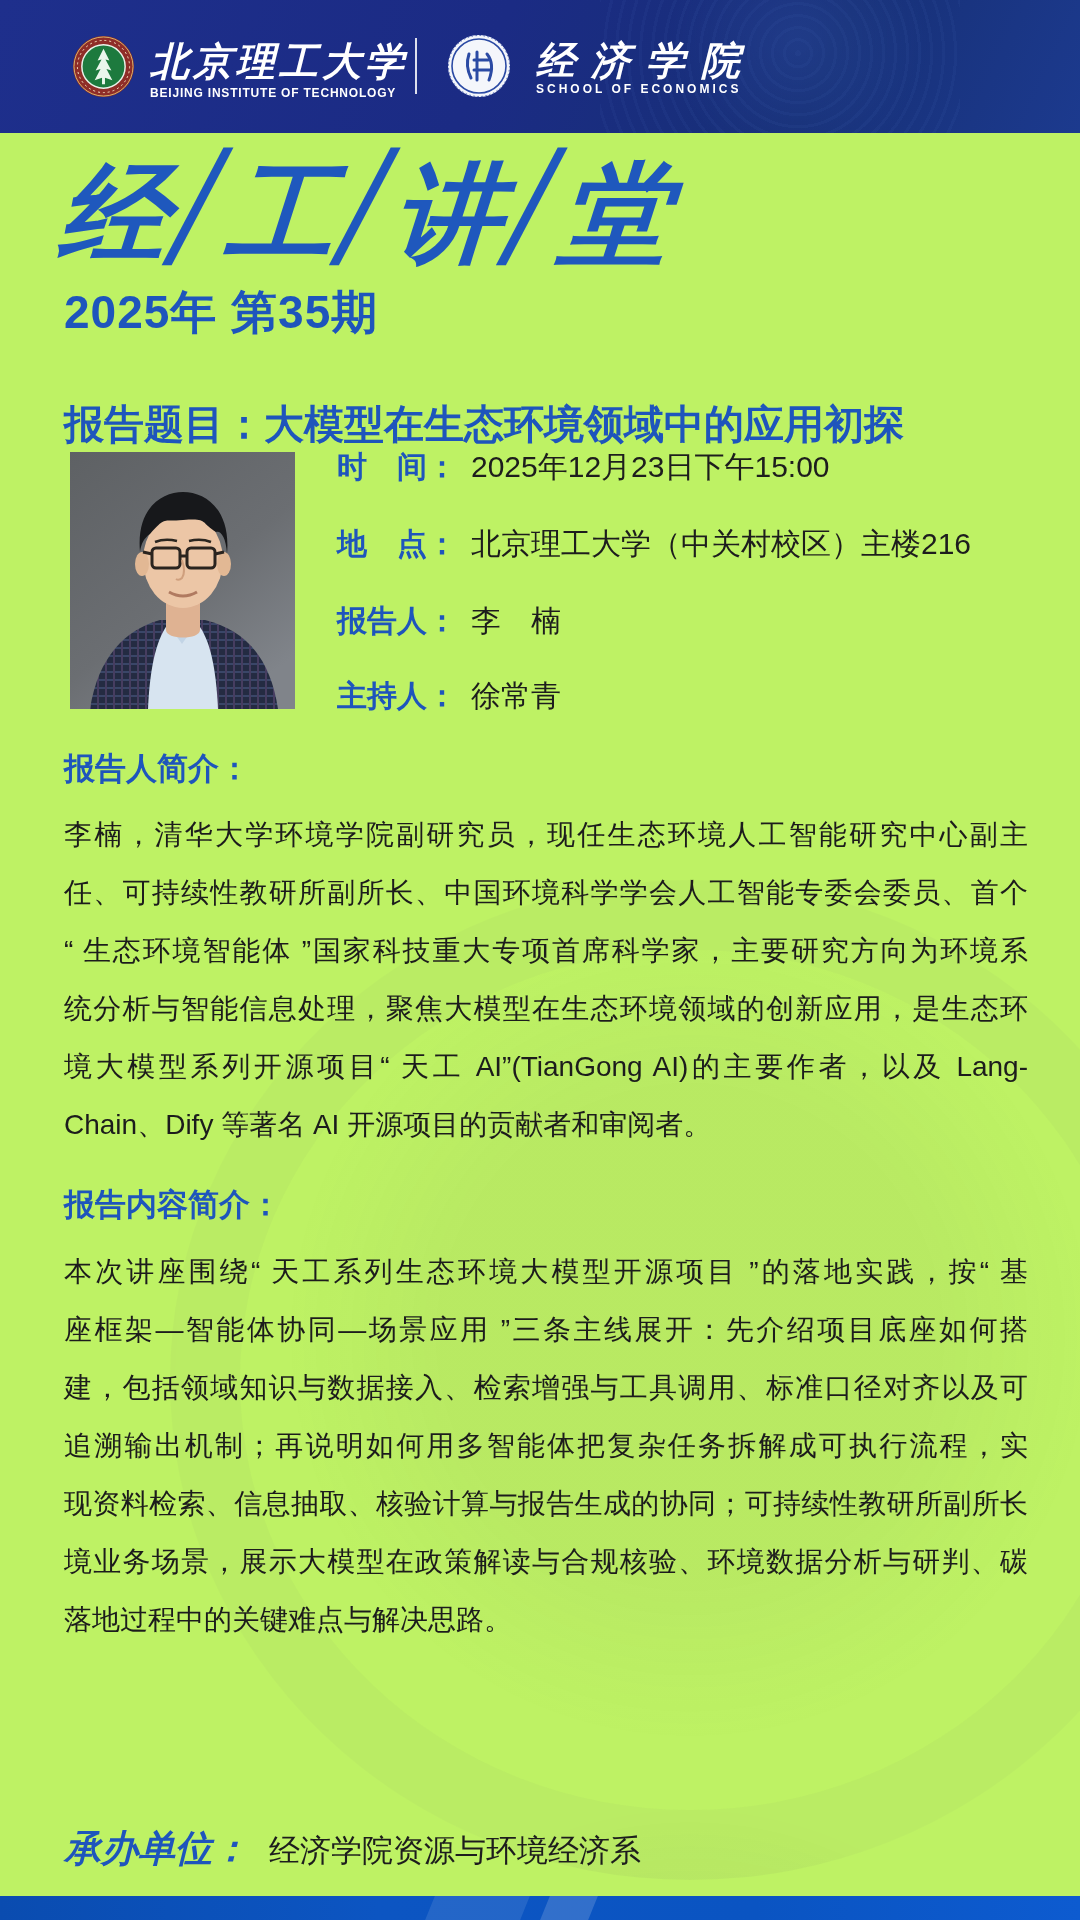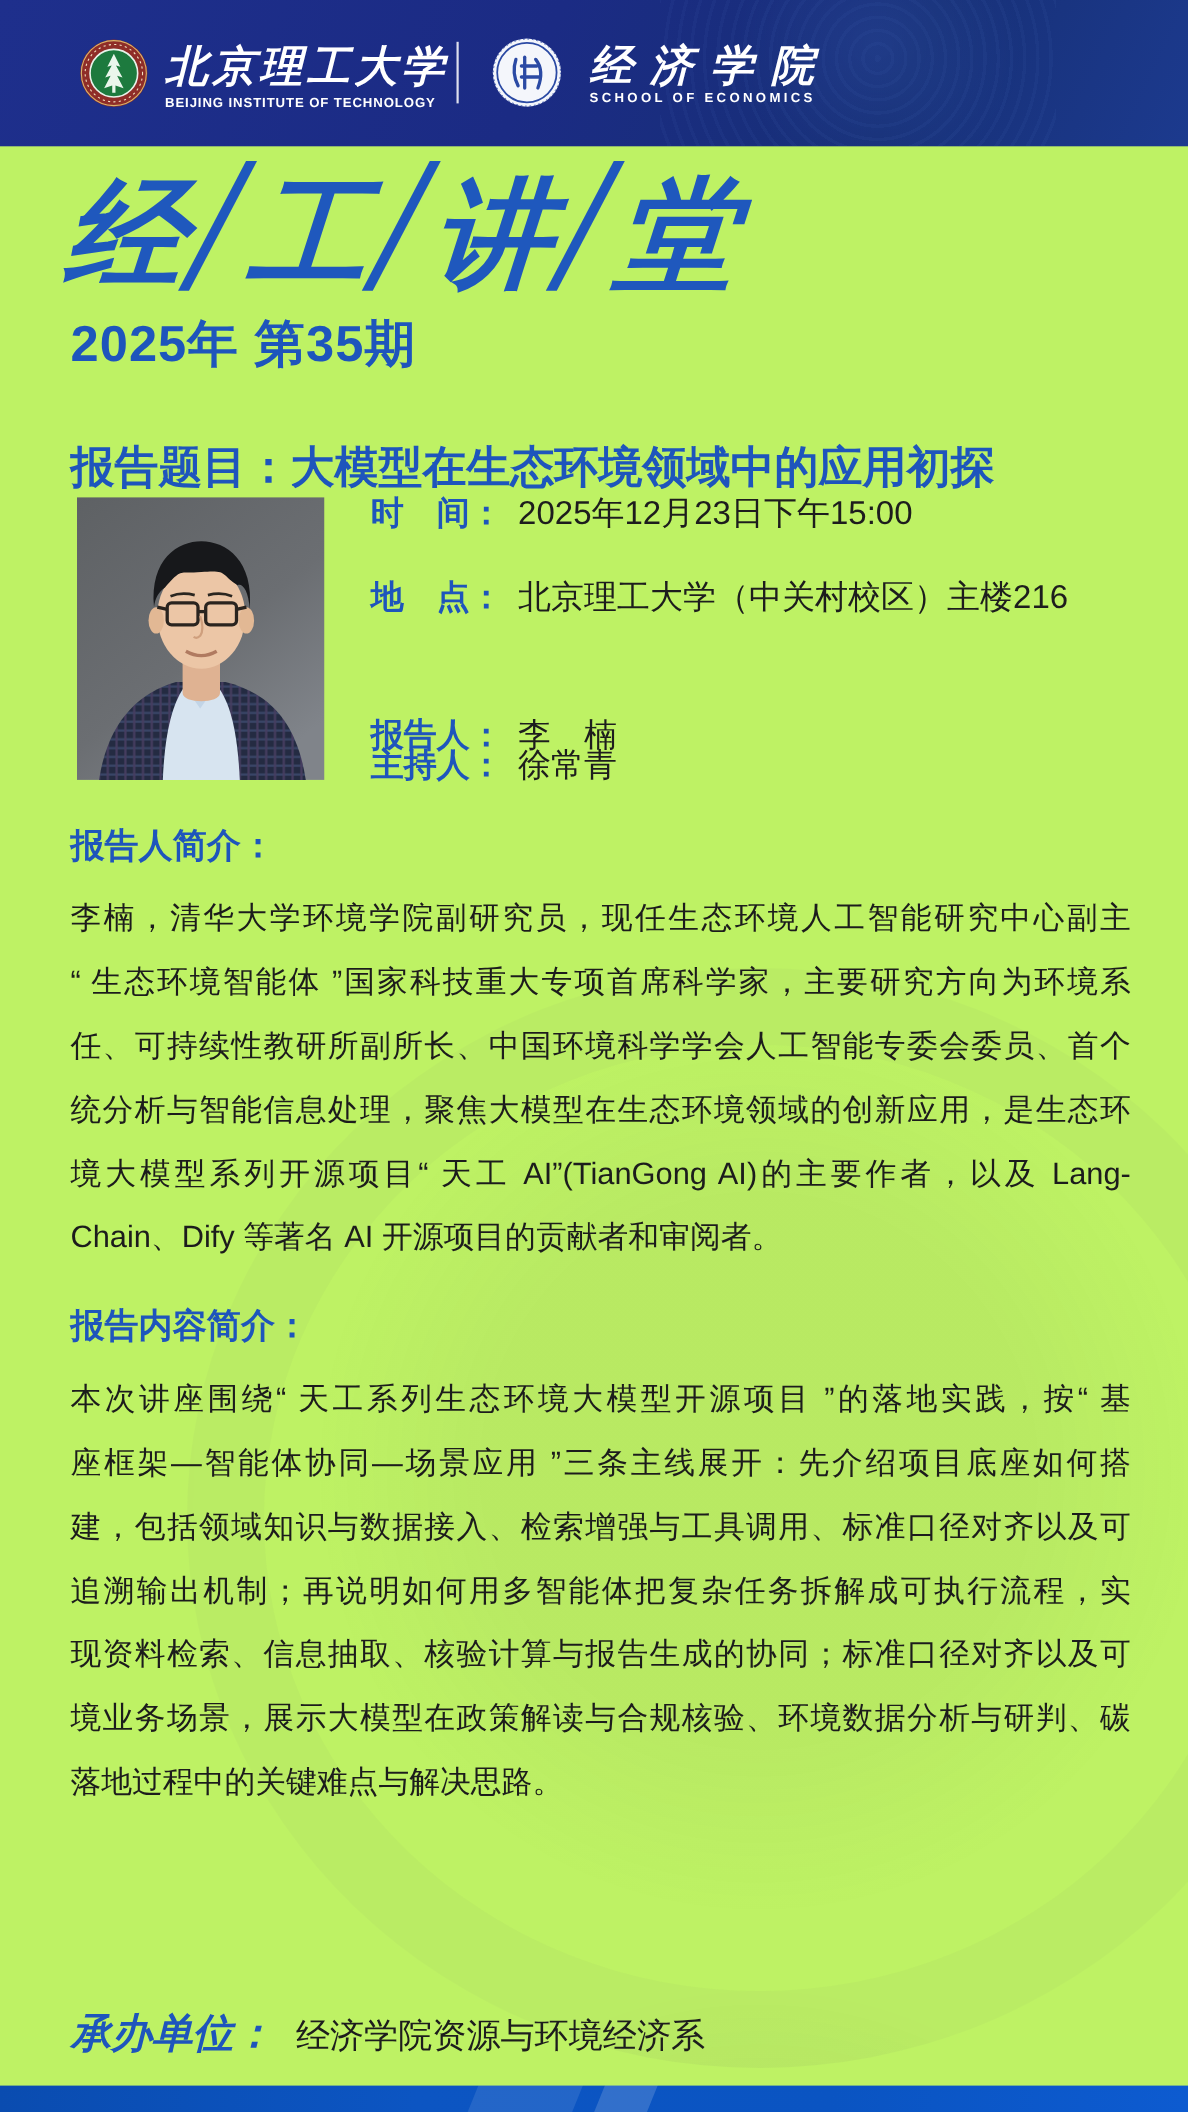--- a/index.html
+++ b/index.html
@@ -65,21 +65,21 @@
   }
 
   
   .photo{position:absolute;left:70px;top:452px;width:225px;height:257px;overflow:hidden;}
 
   
   .details{position:absolute;left:337px;top:441px;width:700px;}
   .detail-row{position:absolute;left:0;white-space:nowrap;font-size:30px;line-height:36px;}
   .detail-row:nth-child(1){top:8px;}
   .detail-row:nth-child(2){top:85px;}
-  .detail-row:nth-child(3){top:162px;margin-top:48px;}
+  .detail-row:nth-child(3){top:162px;}
   .detail-row:nth-child(4){top:237px;}
   .detail-label{color:#1e55bc;font-weight:bold;}
   .detail-value{color:#1d1d1d;margin-left:14px;}
 
   
   .section-heading{
     position:absolute;left:64px;color:#1e55bc;font-size:31px;font-weight:bold;white-space:nowrap;
   }
   .bio-heading{top:748px;}
   .abstract-heading{top:1184px;}
@@ -208,34 +208,34 @@
       <span class="detail-label">报告人：</span><span class="detail-value">李　楠</span>
     </div>
     <div class="detail-row">
       <span class="detail-label">主持人：</span><span class="detail-value">徐常青</span>
     </div>
   </div>
 
   <div class="section-heading bio-heading">报告人简介：</div>
   <div class="para bio-para">
     <div class="pline">李楠，清华大学环境学院副研究员，现任生态环境人工智能研究中心副主</div>
+    <div class="pline">任、可持续性教研所副所长、中国环境科学学会人工智能专委会委员、首个</div>
     <div class="pline">“ 生态环境智能体 ”国家科技重大专项首席科学家，主要研究方向为环境系</div>
-    <div class="pline">任、可持续性教研所副所长、中国环境科学学会人工智能专委会委员、首个</div>
     <div class="pline">统分析与智能信息处理，聚焦大模型在生态环境领域的创新应用，是生态环</div>
     <div class="pline">境大模型系列开源项目“ 天工 AI”(TianGong AI)的主要作者，以及 Lang-</div>
     <div class="pline last">Chain、Dify 等著名 AI 开源项目的贡献者和审阅者。</div>
   </div>
 
   <div class="section-heading abstract-heading">报告内容简介：</div>
   <div class="para abstract-para">
     <div class="pline">本次讲座围绕“ 天工系列生态环境大模型开源项目 ”的落地实践，按“ 基</div>
     <div class="pline">座框架—智能体协同—场景应用 ”三条主线展开：先介绍项目底座如何搭</div>
     <div class="pline">建，包括领域知识与数据接入、检索增强与工具调用、标准口径对齐以及可</div>
     <div class="pline">追溯输出机制；再说明如何用多智能体把复杂任务拆解成可执行流程，实</div>
-    <div class="pline">现资料检索、信息抽取、核验计算与报告生成的协同；标准口径对齐以及可</div>
+    <div class="pline">现资料检索、信息抽取、核验计算与报告生成的协同；可持续性教研所副所长</div>
     <div class="pline">境业务场景，展示大模型在政策解读与合规核验、环境数据分析与研判、碳</div>
     <div class="pline last">落地过程中的关键难点与解决思路。</div>
   </div>
 
   <div class="organizer">
     <span class="detail-label">承办单位：</span><span class="detail-value">经济学院资源与环境经济系</span>
   </div>
 
   <div class="bottom-bar">
     <div class="streak1"></div>

